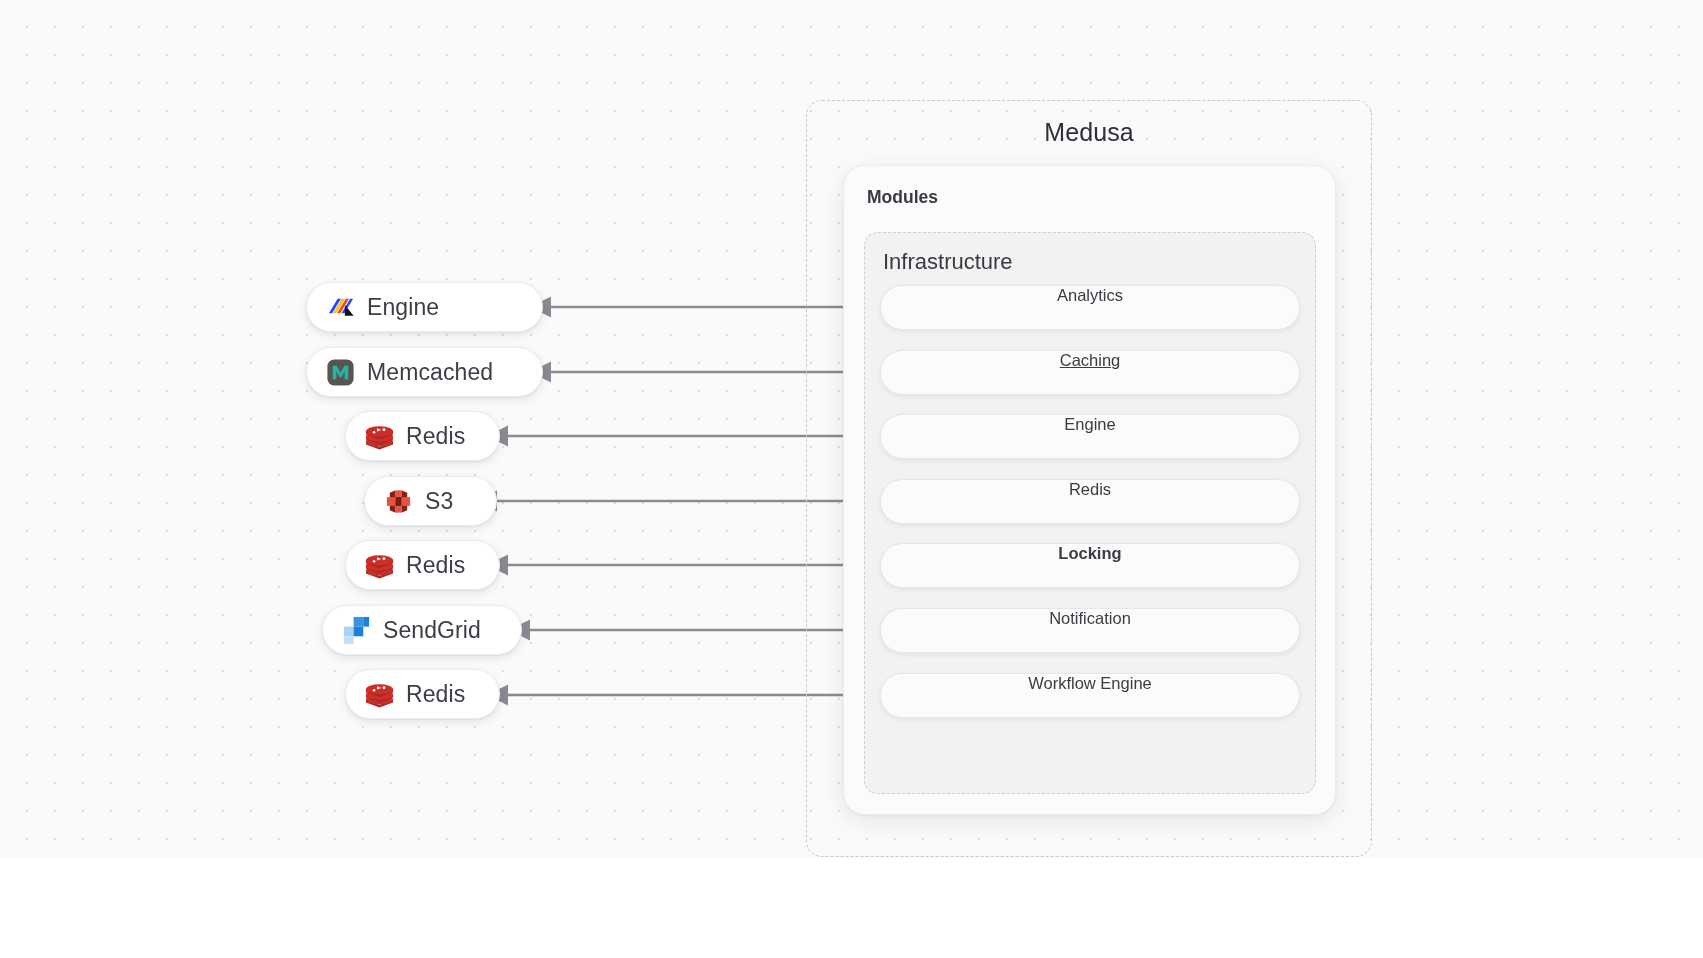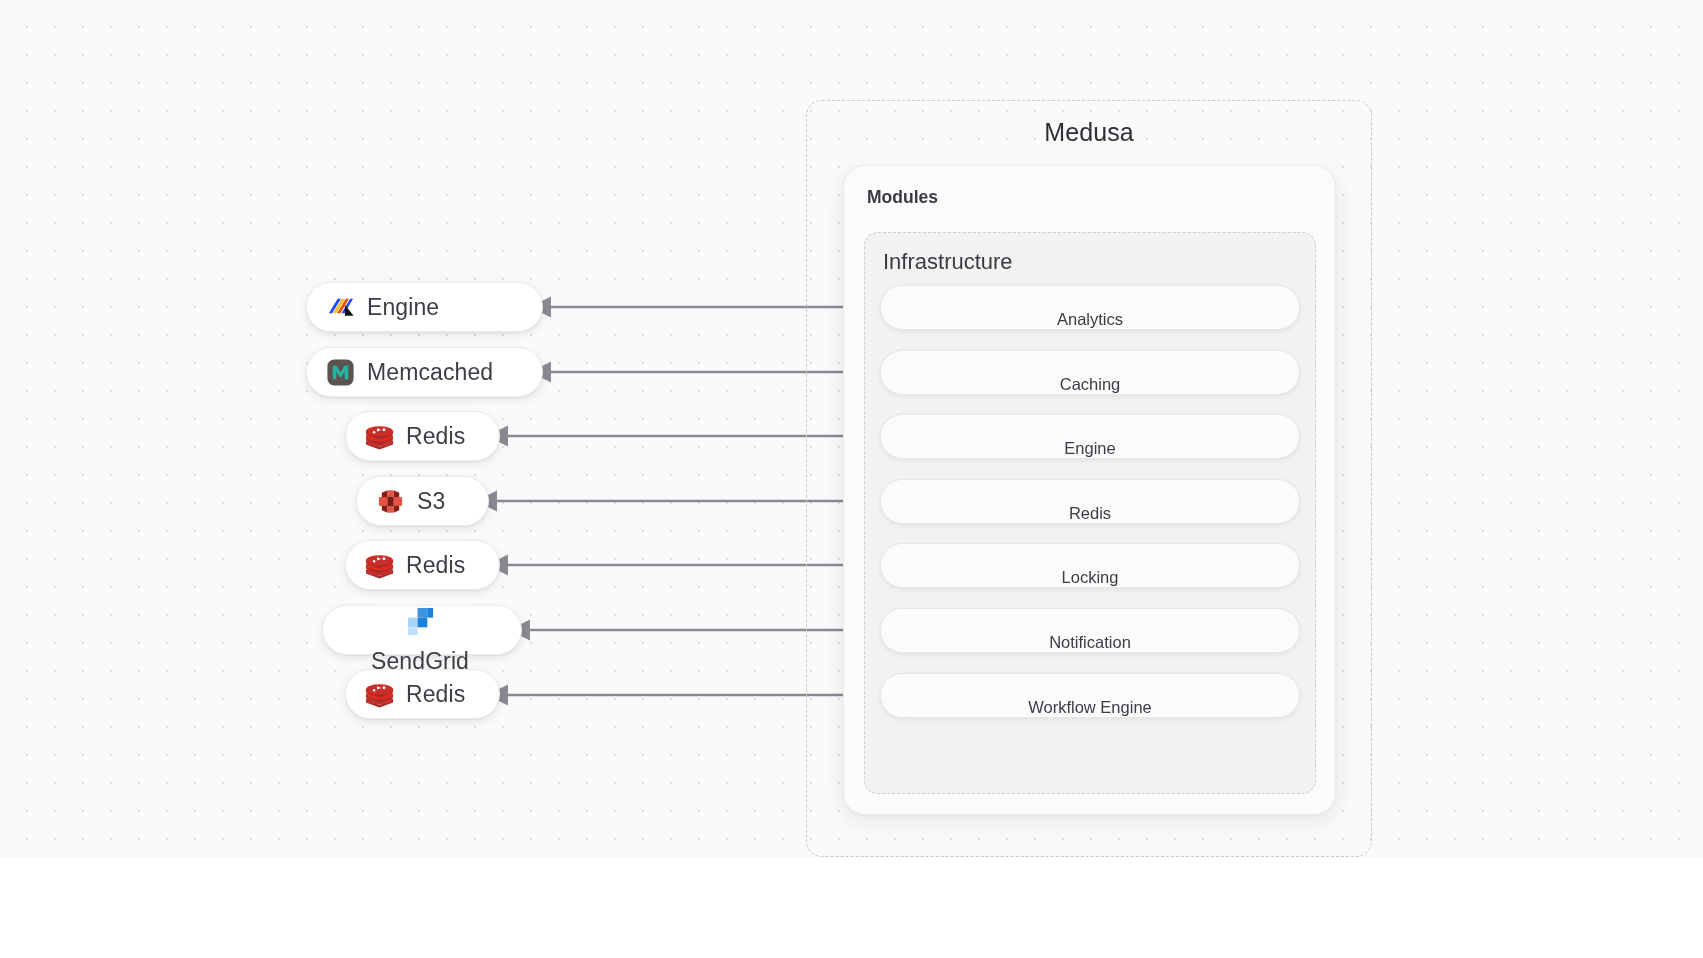--- a/index.html
+++ b/index.html
@@ -73,21 +73,21 @@
   .pill {
     position: absolute;
     left: 880px;
     width: 420px;
     height: 45px;
     background: #fbfbfb;
     border: 1px solid #e6e6e8;
     border-radius: 24px;
     box-shadow: 0 2px 5px rgba(40,40,50,.07), 0 0 0 1px rgba(255,255,255,.6) inset;
     display: flex;
-    align-items: flex-end;
+    align-items: flex-start;
     justify-content: center;
     font-size: 16.5px;
     color: #3c3d44;
   }
 
   
   .node {
     position: absolute;
     height: 50px;
     background: #ffffff;
@@ -144,30 +144,30 @@
   </div>
 
   <div id="infra-group">
     <div id="infra-title">Infrastructure</div>
   </div>
 
   <div id="pill-layer">
       <div class="pill" style="top: 285px;">
         <span>Analytics</span>
       </div>
-      <div class="pill" style="top: 350px;">
+      <div class="pill" style="top: 350px; text-decoration: underline;">
         <span>Caching</span>
       </div>
       <div class="pill" style="top: 414px;">
         <span>Engine</span>
       </div>
       <div class="pill" style="top: 479px;">
         <span>Redis</span>
       </div>
-      <div class="pill" style="top: 543px;">
+      <div class="pill" style="top: 543px; font-weight: bold;">
         <span>Locking</span>
       </div>
       <div class="pill" style="top: 608px;">
         <span>Notification</span>
       </div>
       <div class="pill" style="top: 673px;">
         <span>Workflow Engine</span>
       </div>
     </div>
   <div id="node-layer">
@@ -200,21 +200,21 @@
         <path d="M2 11 L16 16 L30 11 L30 13.7 L16 18.8 L2 13.7 Z" fill="#a32b2b"></path>
         <ellipse cx="16" cy="10.6" rx="14" ry="5.2" fill="#d82c20"></ellipse>
         <ellipse cx="16" cy="10.3" rx="11.5" ry="3.9" fill="#c6302b"></ellipse>
         <path d="M13.5 7.5 L17.8 9.2 L13.4 10.9 Z" fill="#fff"></path>
         <circle cx="20.6" cy="9.1" r="1.5" fill="#fff"></circle>
         <circle cx="10.4" cy="11.6" r="1.3" fill="#fff"></circle>
       </g>
         </svg>
         <span class="node-label">Redis</span>
       </div>
-      <div class="node" style="top: 476px; width: 133px; left: 356px;">
+      <div class="node" style="top: 476px; width: 133px; left: 364px;">
         <svg class="node-icon" viewBox="0 0 32 32" xmlns="http://www.w3.org/2000/svg">
       <g>
         <path d="M7 7 L13 4.5 L13 27.5 L7 25 Z" fill="#8c1d13"></path>
         <path d="M25 7 L19 4.5 L19 27.5 L25 25 Z" fill="#8c1d13"></path>
         <path d="M13 4.5 L19 4.5 L19 11 L13 11 Z" fill="#e25444"></path>
         <path d="M13 21 L19 21 L19 27.5 L13 27.5 Z" fill="#e25444"></path>
         <path d="M4 11.5 L13 11.5 L13 20.5 L4 20.5 Z" fill="#e25444"></path>
         <path d="M19 11.5 L28 11.5 L28 20.5 L19 20.5 Z" fill="#e25444"></path>
         <path d="M13 11 L19 11 L19 21 L13 21 Z" fill="#7b1d13"></path>
       </g>
@@ -231,21 +231,21 @@
         <path d="M2 11 L16 16 L30 11 L30 13.7 L16 18.8 L2 13.7 Z" fill="#a32b2b"></path>
         <ellipse cx="16" cy="10.6" rx="14" ry="5.2" fill="#d82c20"></ellipse>
         <ellipse cx="16" cy="10.3" rx="11.5" ry="3.9" fill="#c6302b"></ellipse>
         <path d="M13.5 7.5 L17.8 9.2 L13.4 10.9 Z" fill="#fff"></path>
         <circle cx="20.6" cy="9.1" r="1.5" fill="#fff"></circle>
         <circle cx="10.4" cy="11.6" r="1.3" fill="#fff"></circle>
       </g>
         </svg>
         <span class="node-label">Redis</span>
       </div>
-      <div class="node" style="top: 605px; width: 200px; left: 322px; flex-direction: column;">
+      <div class="node" style="top: 605px; width: 200px; left: 322px;">
         <svg class="node-icon" viewBox="0 0 32 32" xmlns="http://www.w3.org/2000/svg">
       <g>
         <rect x="3" y="12" width="10" height="10" fill="#a8d3f5"></rect>
         <rect x="13" y="2" width="10" height="10" fill="#3992e0"></rect>
         <rect x="13" y="12" width="10" height="10" fill="#1a82d8"></rect>
         <rect x="3" y="22" width="10" height="8" fill="#bfe0fa"></rect>
         <rect x="23" y="2" width="6" height="10" fill="#1a82d8"></rect>
       </g>
         </svg>
         <span class="node-label">SendGrid</span>

